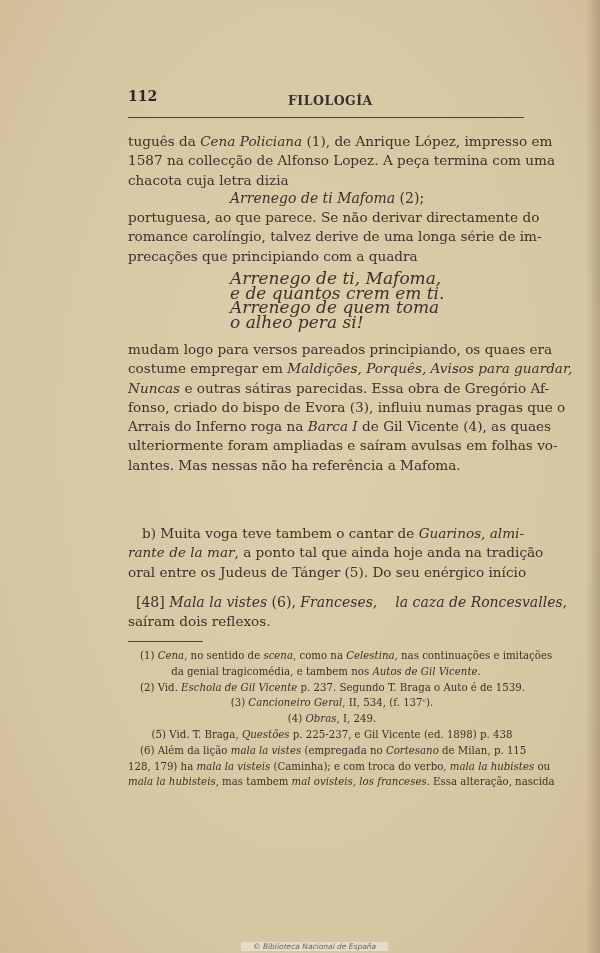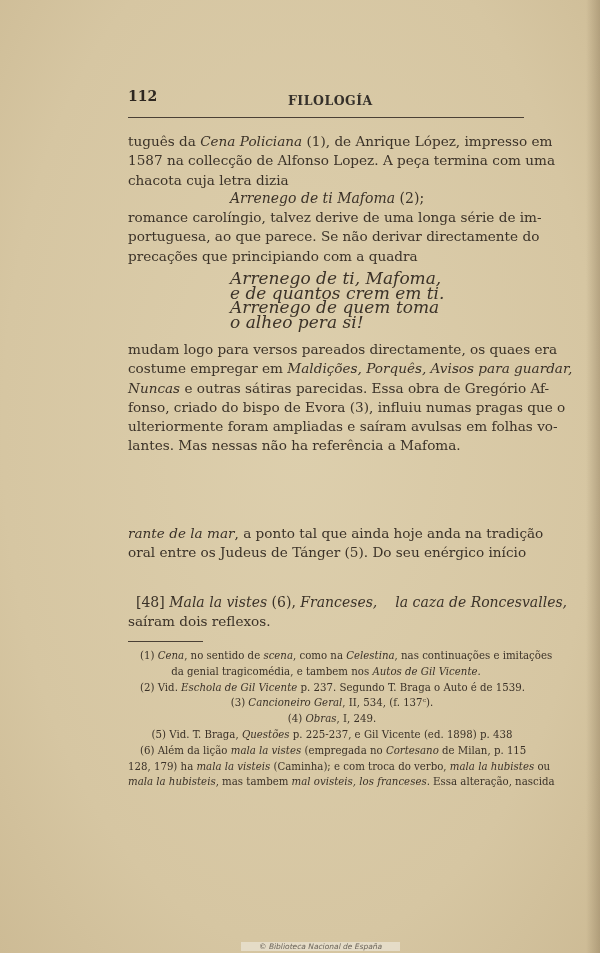--- a/index.html
+++ b/index.html
@@ -30,21 +30,21 @@
 
   .fnrule { position: absolute; left: 0; top: 641px; width: 75px; height: 1px; background: #4a4035; }
   .footnotes { position: absolute; left: 0; top: 648px; width: 396px; font-size: 10.2px; line-height: 15.8px; color: #3b3228; text-align: center; }
   .fn { display: block; white-space: nowrap; }
   .fn.ind { padding-left: 12px; }
   .fn i { font-style: italic; }
 
   .watermark {
     position: absolute; left: 241px; top: 942px; font-family: "DejaVu Sans", sans-serif;
     font-size: 7.5px; font-style: italic; color: #6a6358; background: rgba(235,230,215,0.7);
-    padding: 0 18px; white-space: nowrap;
+    padding: 0 12px; white-space: nowrap;
   }
 </style>
 </head>
 <body>
 
 <div class="right-edge"></div>
 
 <div class="page">
 
   <div class="header">
@@ -55,42 +55,44 @@
 
   <div class="body-text" style="top:132px">
     <span class="line"><span>tuguês da </span><i>Cena Policiana</i><span> (1), de Anrique López, impresso em</span></span>
     <span class="line"><span>1587 na collecção de Alfonso Lopez. A peça termina com uma</span></span>
     <span class="line last"><span>chacota cuja letra dizia</span></span>
   </div>
 
   <div class="quote-line" style="left:102px; top:190px"><i>Arrenego de ti Mafoma</i><span> (2);</span></div>
 
   <div class="body-text" style="top:208px">
+    <span class="line">portuguesa, ao que parece. Se não derivar directamente do</span>
     <span class="line">romance carolíngio, talvez derive de uma longa série de im-</span>
-    <span class="line">portuguesa, ao que parece. Se não derivar directamente do</span>
     <span class="line last">precações que principiando com a quadra</span>
   </div>
 
   <div class="verse" style="left:102px; top:271px">
     <div>Arrenego de ti, Mafoma,</div>
     <div>e de quantos crem em ti.</div>
     <div>Arrenego de quem toma</div>
     <div>o alheo pera si!</div>
   </div>
 
   <div class="body-text" style="top:340px">
-    <span class="line">mudam logo para versos pareados directamente, os quaes era</span>
+    <span class="line">mudam logo para versos pareados principiando, os quaes era</span>
     <span class="line"><span>costume empregar em </span><i>Maldições, Porquês, Avisos para guardar,</i></span>
     <span class="line"><i>Nuncas</i><span> e outras sátiras parecidas. Essa obra de Gregório Af-</span></span>
     <span class="line">fonso, criado do bispo de Evora (3), influiu numas pragas que o</span>
+    <span class="line"><span>Arrais do Inferno roga na </span><i>Barca I</i><span> de Gil Vicente (4), as quaes</span></span>
     <span class="line">ulteriormente foram ampliadas e saíram avulsas em folhas vo-</span>
     <span class="line last">lantes. Mas nessas não ha referência a Mafoma.</span>
   </div>
 
   <div class="body-text" style="top:524px">
+    <span class="line" style="padding-left:14px"><span>b)  Muita voga teve tambem o cantar de </span><i>Guarinos, almi-</i></span>
     <span class="line"><i>rante de la mar</i><span>, a ponto tal que ainda hoje anda na tradição</span></span>
     <span class="line last">oral entre os Judeus de Tánger (5). Do seu enérgico início</span>
   </div>
 
   <div class="quote-line" style="left:8px; top:594px"><span>[48]</span> <i>Mala la vistes</i><span> (6), </span><i>Franceses,</i><span style="display:inline-block;width:18px"></span><i>la caza de Roncesvalles,</i></div>
 
   <div class="body-text" style="top:612px">
     <span class="line last">saíram dois reflexos.</span>
   </div>
 

